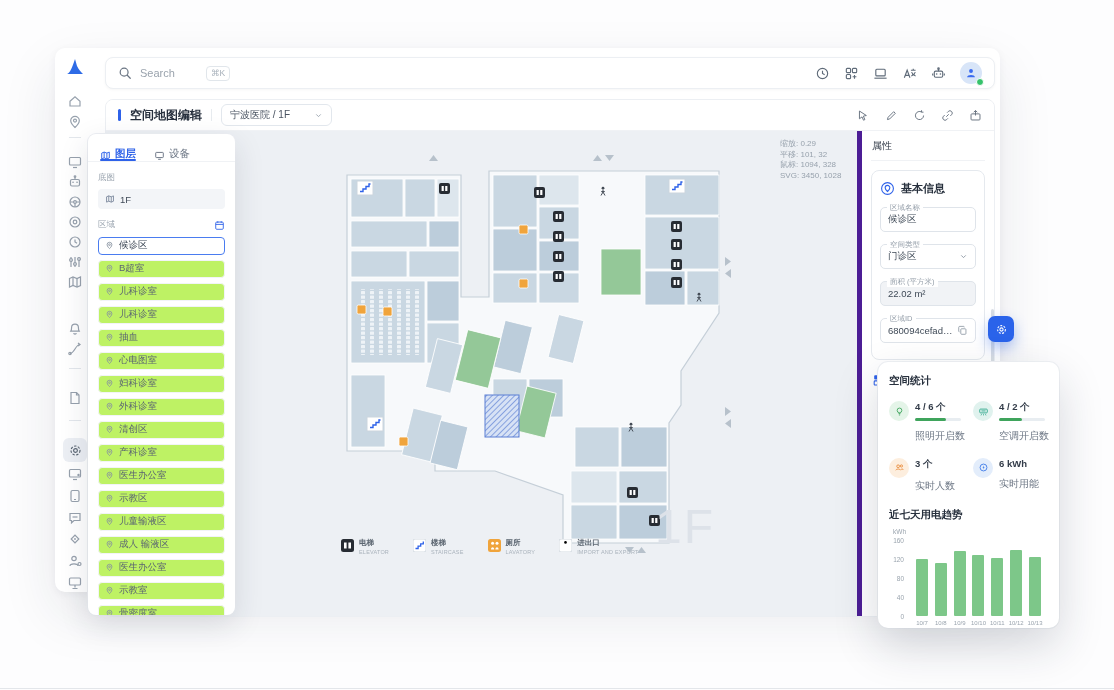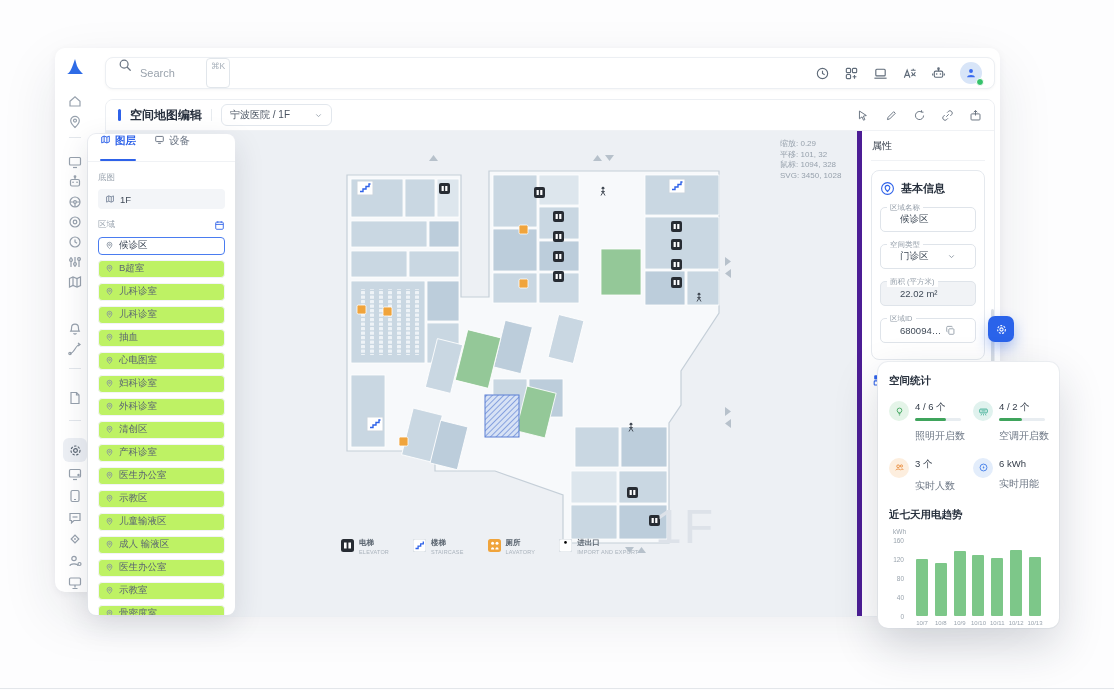--- a/index.html
+++ b/index.html
@@ -11,21 +11,21 @@
           box-shadow:0 22px 55px rgba(30,41,59,.10),0 2px 8px rgba(30,41,59,.05)}
   .frame-bottom{position:absolute;left:0;top:688px;width:1114px;height:1px;background:#e3e6ea}
   
   .rail{position:absolute;left:0;top:0;width:40px;height:100%}
   .logo{position:absolute;left:9px;top:8px}
   .ric{position:absolute;left:12px;width:16px;height:16px;color:#97a1ad}
   .ric.sel{left:8px;width:24px;height:24px;background:#eceff4;border-radius:6px;display:flex;align-items:center;justify-content:center;color:#5a6572}
   .rdiv{position:absolute;left:14px;width:12px;height:1px;background:#e3e7ec}
   
   .topbar{position:absolute;left:50px;top:9px;width:890px;height:32px;background:#fff;border:1px solid #eceff3;border-radius:8px;
-          box-shadow:0 1px 3px rgba(0,0,0,.04);display:flex;padding:0 12px;gap:8px}
+          box-shadow:0 1px 3px rgba(0,0,0,.04);display:flex;align-items:center;padding:0 12px;gap:8px}
   .search-input{border:none;outline:none;font-size:11px;color:#5b6573;width:58px;background:transparent}
   .search-input::placeholder{color:#9aa3ad}
   .kbd{border:1px solid #e1e6eb;border-radius:4px;font-size:8.5px;color:#a8b1bb;padding:1.5px 4px}
   .tb-right{margin-left:auto;display:flex;align-items:center;gap:14px;color:#5f6b79}
   .tbi{width:15px;height:15px}
   .avatar{width:22px;height:22px;border-radius:50%;background:#d8e5f8;position:relative;display:flex;align-items:center;justify-content:center;color:#3a6bf0}
   .avatar .dot{position:absolute;right:-2px;bottom:-2px;width:8px;height:8px;background:#35c26b;border:1.5px solid #fff;border-radius:50%}
   
   .content{position:absolute;left:50px;top:51px;width:890px;height:518px;background:#fff;border:1px solid #eceff3;border-radius:8px;overflow:hidden;display:flex;flex-direction:column}
   .page-header{height:31px;min-height:31px;display:flex;align-items:center;padding:0 12px;gap:9px;border-bottom:1px solid #f0f2f5;background:#fff}
@@ -42,55 +42,55 @@
   .plan{position:absolute;left:229px;top:22px}
   .watermark{position:absolute;left:549px;top:368px;font-size:48px;font-weight:300;color:#dde2e9;letter-spacing:2px}
   .legend{position:absolute;left:235px;top:408px;display:flex;gap:24px}
   .legend-item{display:flex;gap:5px;align-items:flex-start}
   .legend-zh{font-size:7.5px;font-weight:bold;color:#5d6772;line-height:8px}
   .legend-en{font-size:5.5px;color:#aab3bc;letter-spacing:.2px;margin-top:1.5px;white-space:nowrap}
   
   .layers-panel{position:absolute;left:88px;top:134px;width:147px;height:481px;background:#fff;border-radius:8px;overflow:hidden;
                 box-shadow:0 10px 30px rgba(30,41,59,.13),0 0 0 1px #eef0f4;display:flex;flex-direction:column}
   .tabs{display:flex;gap:18px;padding:0 12px;height:28px;min-height:28px;align-items:center;border-bottom:1px solid #f0f2f5}
-  .tab{display:flex;gap:4px;align-items:flex-start;font-size:10.5px;color:#6b7584;position:relative;height:100%}
+  .tab{display:flex;gap:4px;align-items:flex-end;font-size:10.5px;color:#6b7584;position:relative;height:100%}
   .tab.active{color:#2e62e9;font-weight:bold}
   .tab.active:after{content:"";position:absolute;left:0;right:0;bottom:0;height:2px;background:#2e62e9;border-radius:1px}
   .panel-body{padding:7px 10px;flex:1;overflow:hidden}
   .sec-label{font-size:8.5px;color:#9aa4af;margin:3px 0 5px}
   .basemap-item{height:20px;background:#f3f5f8;border-radius:4px;display:flex;align-items:center;gap:5px;padding:0 7px;font-size:9.5px;color:#414b58}
   .area-head{display:flex;justify-content:space-between;align-items:center;margin:10px 0 6px}
   .area-list{display:flex;flex-direction:column;gap:5.5px}
   .area-item{height:17.5px;min-height:17.5px;background:#bef264;border:1px solid #f2f4f7;border-radius:4px;display:flex;align-items:center;gap:5px;padding:0 6px;font-size:9.5px;color:#5a6472}
   .area-item.selected{background:#fff;border-color:#4a7cf0;color:#3c4654}
   
   .props{width:137px;min-width:137px;background:#fff;border-left:5px solid #4c1d95;position:relative;padding:7px 9px}
   .props-title{font-size:10px;color:#333c49;padding:1px 1px 7px;border-bottom:1px solid #f0f2f5;margin-bottom:9px}
   .info-card{border:1px solid #e5e9ee;border-radius:8px;padding:10px 8px 4px}
   .card-head{display:flex;gap:6px;align-items:center;margin-bottom:11px}
   .card-title{font-size:11px;font-weight:bold;color:#27303d}
-  .field{position:relative;border:1px solid #dfe4ea;border-radius:5px;height:25px;margin-bottom:12px;display:flex;align-items:center;padding:0 19px;font-size:9.5px;color:#3e4956;background:#fff}
+  .field{position:relative;border:1px solid #dfe4ea;border-radius:5px;height:25px;margin-bottom:12px;display:flex;align-items:center;padding:0 7px;font-size:9.5px;color:#3e4956;background:#fff}
   .field.disabled{background:#f1f3f6}
   .field-label{position:absolute;top:-5px;left:6px;background:#fff;padding:0 3px;font-size:7.5px;color:#939da8;white-space:nowrap}
   .field-value{overflow:hidden;text-overflow:ellipsis;white-space:nowrap}
   .field-right{margin-left:auto;color:#8b95a1;flex:none}
   .props-scrollhint{position:absolute;right:0;top:178px;width:3px;height:58px;background:#d9dee4;border-radius:2px}
   .layout-row{display:flex;gap:6px;align-items:center;padding:13px 1px 0;font-size:10.5px;font-weight:bold;color:#27303d}
   
   .gear-fab{position:absolute;left:988px;top:316px;width:26px;height:26px;background:#2a63ea;border-radius:7px;display:flex;align-items:center;justify-content:center;color:#fff;box-shadow:0 6px 14px rgba(42,99,234,.38)}
   
   .stats-card{position:absolute;left:878px;top:362px;width:181px;height:266px;background:#fff;border-radius:10px;padding:12px 11px;
               box-shadow:0 18px 45px rgba(30,41,59,.18),0 0 0 1px #f1f3f6}
   .stats-title{font-size:10.5px;font-weight:bold;color:#27303d;margin-bottom:13px}
   .stats-grid{display:grid;grid-template-columns:1fr 1fr;gap:15px 8px}
   .stat{display:flex;gap:6px}
   .stat-icon{width:20px;height:20px;border-radius:50%;flex:none;display:flex;align-items:center;justify-content:center}
   .si-green{background:#e4f4e8;color:#3fa45c}.si-teal{background:#e0f2ee;color:#2fa98c}
   .si-orange{background:#fdeede;color:#e88b3a}.si-blue{background:#e3edfb;color:#3f7ce8}
-  .stat-val{font-size:9.5px;font-weight:normal;color:#333c49}
+  .stat-val{font-size:9.5px;font-weight:bold;color:#333c49}
   .stat-bar{width:46px;height:3px;background:#e8edf1;border-radius:2px;margin:3.5px 0}
   .stat-bar-fill{height:100%;background:#3fa45c;border-radius:2px}
   .stat-label{font-size:10px;color:#6d7785;margin-top:8px;white-space:nowrap}
   .chart-title{font-size:10.5px;font-weight:bold;color:#27303d;margin:15px 0 6px}
   .chart{position:relative;height:116px}
   .chart-ylabel{position:absolute;left:4px;top:0;font-size:6.5px;color:#9aa4ae}
   .chart-yticks{position:absolute;left:0;top:12px;width:18px;height:76px}
   .chart-yticks .tick{position:absolute;right:3px;font-size:6.5px;color:#9aa4ae;transform:translateY(-50%)}
   .chart-plot{position:absolute;left:22px;right:2px;top:12px;height:76px;display:flex;align-items:flex-end;justify-content:space-between;padding:0 5px}
   .bar{width:12px;background:#7dc789;border-radius:1px;position:relative}

